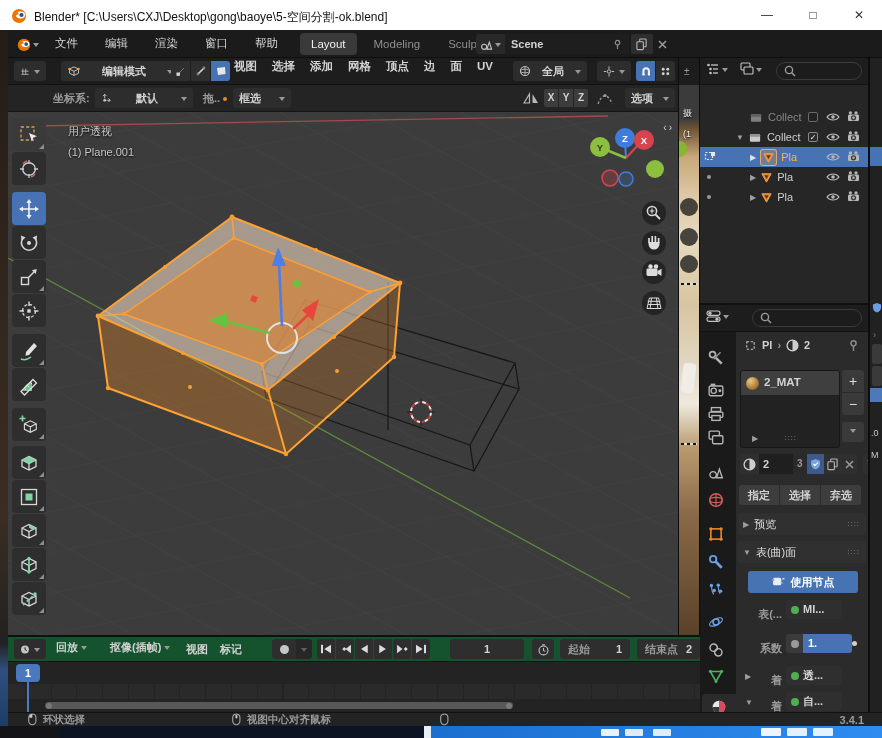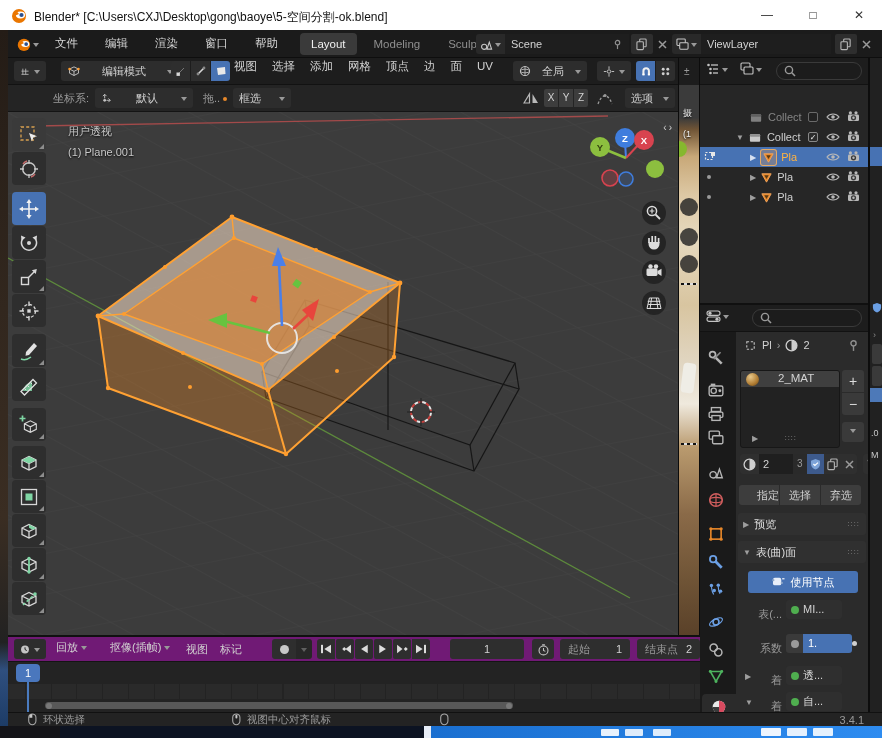--- a/index.html
+++ b/index.html
@@ -1,19 +1,19 @@
 <!DOCTYPE html>
 <html><head>
 <meta charset="utf-8">
 <style>
   html,body{margin:0;padding:0;background:#000;}
   #screen{position:relative;width:882px;height:738px;overflow:hidden;background:#101010;
     font-family:"Liberation Sans","DejaVu Sans",sans-serif;}
   .ab{position:absolute;box-sizing:border-box;}
-  .tx{color:#d2d2d2;font-size:11px;line-height:1;white-space:nowrap;}
+  .tx{color:#d2d2d2;font-size:11px;line-height:1;white-space:nowrap;font-weight:bold;}
   .dim{color:#9a9a9a;}
   .pill{display:flex;align-items:center;gap:4px;background:#2d2d2d;border-radius:3px;padding:0 6px;height:20px;box-sizing:border-box;}
   .car{width:0;height:0;border:3px solid transparent;border-top:4px solid #999;margin-top:4px;flex:0 0 auto;}
   .row{display:flex;align-items:center;}
   .mi{color:#d5d5d5;font-size:11.5px;padding:3px 7px;border-radius:3px;white-space:nowrap;}
   .tab{color:#8f8f8f;font-size:11.5px;padding:5px 11px;border-radius:4px;white-space:nowrap;}
   .tab.act{background:#3a3a3a;color:#efefef;}
   .tbtn{position:absolute;left:4px;width:34px;height:33px;background:#2e2e2e;border-radius:4px;
     display:flex;align-items:center;justify-content:center;}
   .tbtn.sub::after{content:'';position:absolute;right:2px;bottom:2px;width:0;height:0;
@@ -154,42 +154,20 @@
             <use href="#copyic"></use>
           </svg>
         </div>
     <div class="row" style="height:20px;padding:0 5px;">
           <svg width="9" height="9" viewBox="0 0 9 9">
             <use href="#xic"></use>
           </svg>
         </div>
   </div>
 
-  <div class="ab row" style="left:664px;top:4px;height:20px;">
-    <div class="row" style="background:#292929;border-radius:3px 0 0 3px;height:20px;padding:0 4px;gap:2px;">
-      <svg width="13" height="13" viewBox="0 0 14 14">
-            <rect x="1" y="1" width="9" height="7" rx="1" fill="none" stroke="#c8c8c8" stroke-width="1.1"></rect>
-            <rect x="4" y="5" width="9" height="7" rx="1" fill="#292929" stroke="#c8c8c8" stroke-width="1.1"></rect>
-          </svg>
-      <i class="car"></i>
-    </div>
-    <div class="row" style="background:#1e1e1e;height:20px;width:118px;padding:0 6px;">
-      <span class="tx">ViewLayer</span>
-    </div>
-    <div class="row" style="background:#2e2e2e;height:20px;padding:0 5px;margin-left:4px;border-radius:2px;">
-          <svg width="12" height="13" viewBox="0 0 13 14">
-            <use href="#copyic"></use>
-          </svg>
-        </div>
-    <div class="row" style="height:20px;padding:0 5px;">
-          <svg width="9" height="9" viewBox="0 0 9 9">
-            <use href="#xic"></use>
-          </svg>
-        </div>
-  </div>
 </div>
 
 <div class="ab" style="left:8px;top:58px;width:670px;height:27px;background:#1d1d1d;border-bottom:1px solid #121212;">
   <div class="ab row pill" style="left:6px;top:3px;width:32px;">
     <svg width="13" height="13" viewBox="0 0 14 14">
           <path d="M2,11 L12,11 M4,3 L4,11 M2,6.5 L12,6.5 M8,3 L8,11" stroke="#c4c4c4" stroke-width="1.1" fill="none"></path>
         </svg>
     <i class="car"></i>
   </div>
   <div class="ab row pill" style="left:53px;top:3px;width:118px;justify-content:space-between;">
@@ -779,21 +757,21 @@
             <use href="#sphhalf"></use>
           </svg>
       <span class="tx">2</span>
     </div>
     <svg class="ab" style="right:8px;top:7px;" width="13" height="13" viewBox="0 0 12 12">
           <circle cx="6" cy="4" r="2.4" fill="none" stroke="#8f8f8f" stroke-width="1.3"></circle>
           <line x1="6" y1="6.4" x2="6" y2="11" stroke="#8f8f8f" stroke-width="1.3"></line>
         </svg>
 
     <div class="ab" style="left:4px;top:38px;width:100px;height:78px;background:#222222;border:1px solid #171717;border-radius:3px;">
-      <div class="row" style="height:16px;background:#3f3f3f;border-radius:2px 2px 0 0;padding:0 5px;gap:19px;">
+      <div class="row" style="height:24px;background:#3f3f3f;border-radius:2px 2px 0 0;padding:0 5px;gap:5px;">
         <span style="width:13px;height:13px;border-radius:50%;background:radial-gradient(circle at 35% 30%,#e8c88a,#b07c32 60%,#5a3c14);"></span>
         <span class="tx" style="font-size:11.5px;">2_MAT</span>
       </div>
       <span class="arrow ab" style="left:6px;bottom:4px;">▶</span>
       <span class="grip ab" style="left:44px;bottom:4px;">∷∷</span>
     </div>
     <div class="ab row" style="right:4px;top:38px;width:22px;height:22px;background:#3a3a3a;border-radius:3px 3px 0 0;justify-content:center;color:#ddd;font-size:14px;">+</div>
     <div class="ab row" style="right:4px;top:61px;width:22px;height:22px;background:#3a3a3a;border-radius:0 0 3px 3px;justify-content:center;color:#ddd;font-size:14px;">−</div>
     <div class="ab row" style="right:4px;top:90px;width:22px;height:20px;background:#3a3a3a;border-radius:3px;justify-content:center;">
           <i class="car" style="margin:0;"></i>
@@ -832,21 +810,21 @@
               <polygon points="2,3 12,3 7,11" fill="none" stroke="#c4c4c4" stroke-width="1.2"></polygon>
               <circle cx="2" cy="3" r="1.3" fill="#c4c4c4"></circle>
               <circle cx="12" cy="3" r="1.3" fill="#c4c4c4"></circle>
               <circle cx="7" cy="11" r="1.3" fill="#c4c4c4"></circle>
             </svg>
         <i class="car"></i>
       </div>
     </div>
 
     <div class="ab row" style="left:3px;top:153px;gap:1px;">
-      <div class="row" style="width:40px;height:20px;background:#3d3d3d;border-radius:3px 0 0 3px;justify-content:flex-end;">
+      <div class="row" style="width:40px;height:20px;background:#3d3d3d;border-radius:3px 0 0 3px;justify-content:center;">
             <span class="tx">指定</span>
           </div>
       <div class="row" style="width:40px;height:20px;background:#3d3d3d;justify-content:center;">
             <span class="tx">选择</span>
           </div>
       <div class="row" style="width:40px;height:20px;background:#3d3d3d;border-radius:0 3px 3px 0;justify-content:center;">
             <span class="tx">弃选</span>
           </div>
     </div>
 
@@ -910,21 +888,21 @@
   <span class="ab" style="left:3px;top:272px;color:#8a8a8a;font-size:9px;">›</span>
   <div class="ab" style="left:2px;top:286px;width:10px;height:20px;background:#3a3a3a;border-radius:2px;"></div>
   <div class="ab" style="left:2px;top:308px;width:10px;height:20px;background:#3a3a3a;border-radius:2px;"></div>
   <div class="ab" style="left:0;top:330px;width:14px;height:14px;background:#4d79b8;"></div>
   <span class="ab" style="left:1px;top:370px;color:#c8c8c8;font-size:9px;">.0</span>
   <span class="ab" style="left:1px;top:392px;color:#c8c8c8;font-size:9px;">M</span>
 </div>
 
 <div class="ab" style="left:8px;top:635px;width:692px;height:77px;background:#232323;border-top:2px solid #101010;">
 
-  <div class="ab" style="left:0;top:0;width:692px;height:25px;background:#701a75;border-bottom:1px solid #141414;">
+  <div class="ab" style="left:0;top:0;width:692px;height:25px;background:#14532d;border-bottom:1px solid #141414;">
     <div class="ab row pill" style="left:6px;top:2px;width:32px;height:20px;">
       <svg width="13" height="13" viewBox="0 0 14 14">
             <circle cx="7" cy="7" r="5.5" fill="#c4c4c4"></circle>
             <path d="M7,4 V7 L9.5,8.5" stroke="#1d1d1d" stroke-width="1.4" fill="none"></path>
           </svg>
       <i class="car"></i>
     </div>
     <div class="ab row" style="left:48px;top:5px;gap:3px;">
           <span class="tx">回放</span>
           <i class="car"></i>

